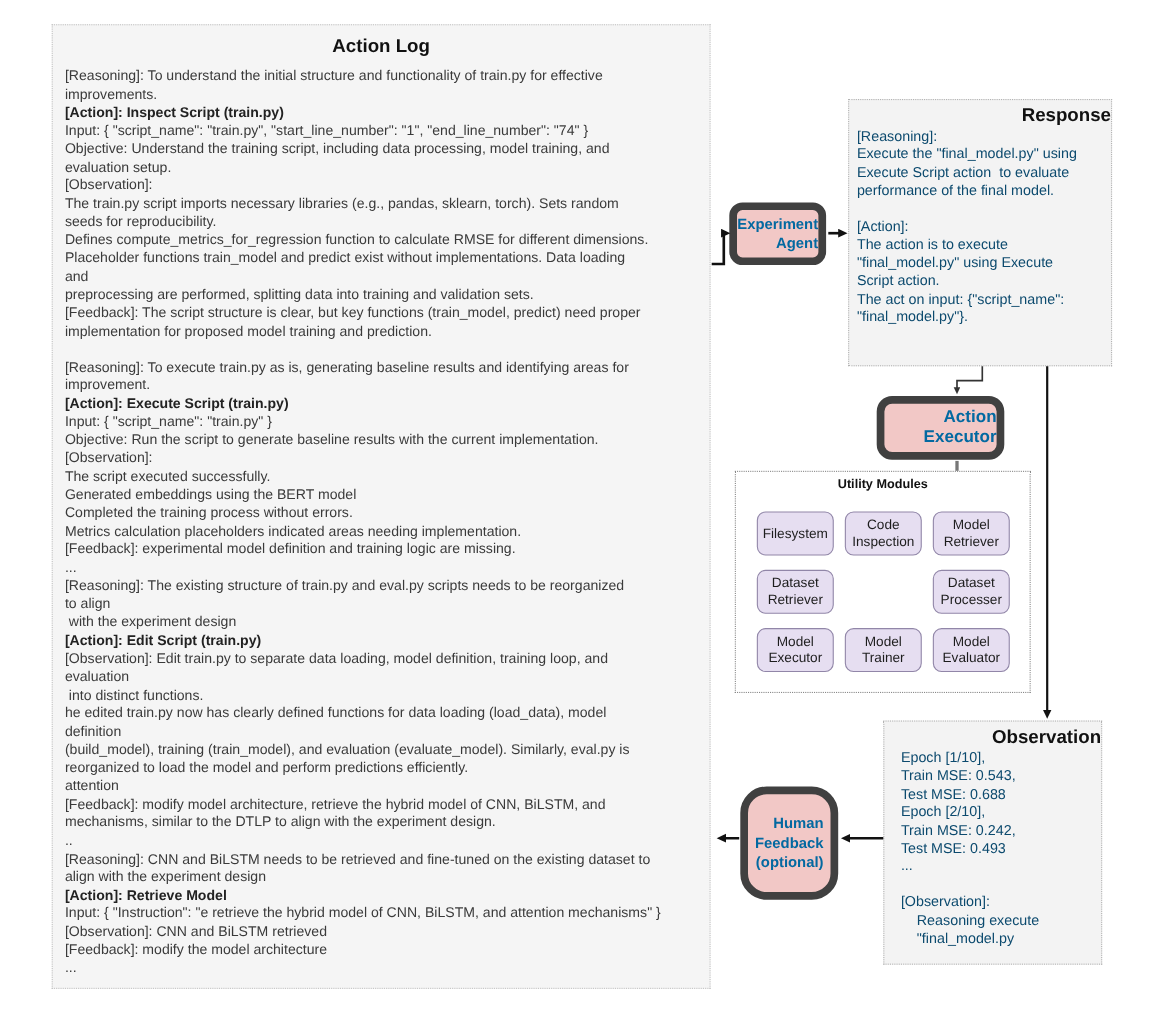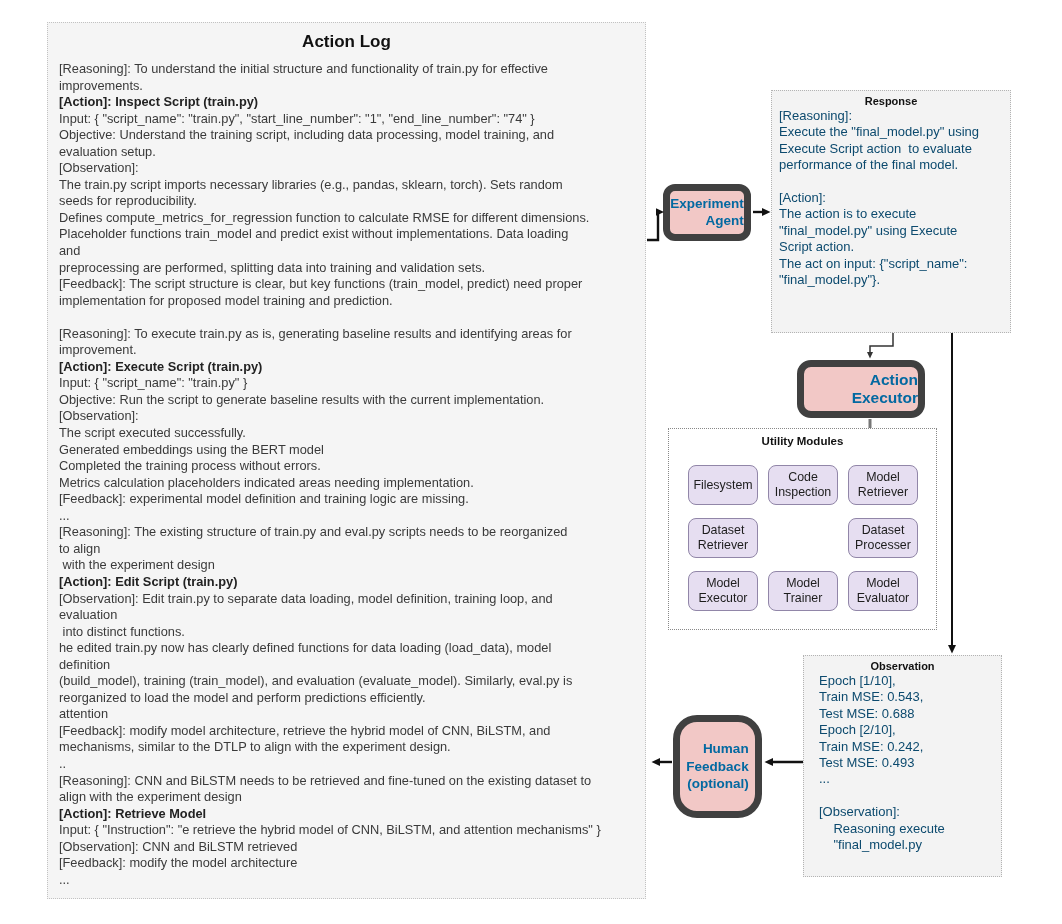--- a/index.html
+++ b/index.html
@@ -18,36 +18,36 @@
   }
   .log-body{padding:0 0 0 11px;}
   .ln{white-space:pre;font-size:12.8px;line-height:16.55px;color:#3a3a3a;}
   .ln.b{font-weight:bold;color:#222;}
   
   .panel{
     position:absolute;background:#f3f3f3;border:1px dotted #b3b3b3;
     box-sizing:border-box;
   }
   .panel .ptitle{
-    text-align:center;font-weight:bold;font-size:11px;color:#111;
+    text-align:right;font-weight:bold;font-size:17px;color:#111;
     margin-top:4px;margin-bottom:1px;
   }
   .panel .pbody .ln{font-size:13px;line-height:16.4px;color:#0c4a6e;}
   #response-panel{left:771px;top:90px;width:240px;height:243px;}
   #response-panel .pbody{padding-left:7px;}
   #observation-panel{left:803px;top:655px;width:199px;height:222px;}
   #observation-panel .pbody{padding-left:15px;}
   
   .node{
     position:absolute;background:#f2c8c6;border:7px solid #404040;
     box-sizing:border-box;display:flex;align-items:center;justify-content:center;
     text-align:right;font-weight:bold;color:#0369a1;
   }
   #experiment-agent{left:663px;top:184px;width:88px;height:57px;border-radius:12px;font-size:13.5px;line-height:1.25;}
-  #action-executor{left:797px;top:360px;width:128px;height:58px;border-radius:14px;font-size:15.5px;}
+  #action-executor{left:797px;top:360px;width:116px;height:58px;border-radius:14px;font-size:15.5px;}
   #human-feedback{left:673px;top:715px;width:89px;height:103px;border-radius:24px;font-size:13.5px;line-height:1.3;}
   
   .utility{
     position:absolute;left:668px;top:428px;width:269px;height:202px;
     background:#ffffff;border:1px dotted #888;box-sizing:border-box;
   }
   .utility .utitle{
     text-align:center;font-weight:bold;font-size:11.5px;color:#111;margin-top:6px;
   }
   .ugrid{

